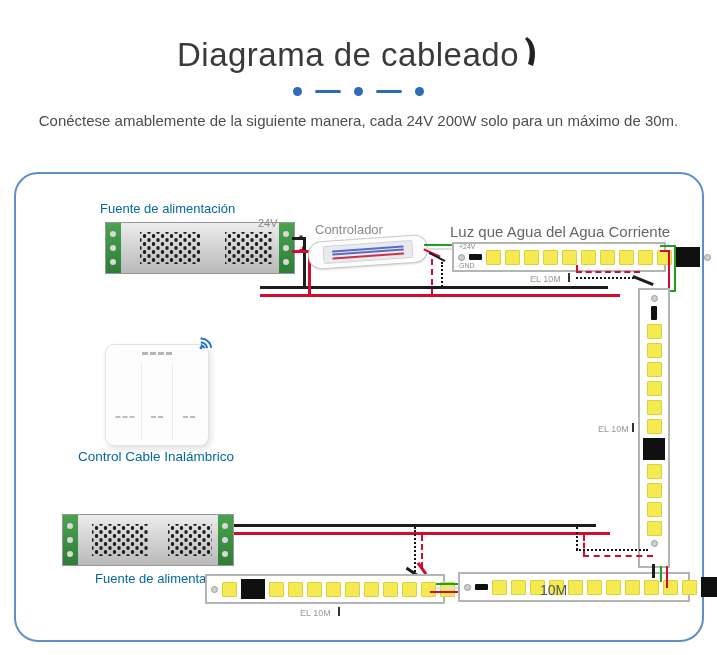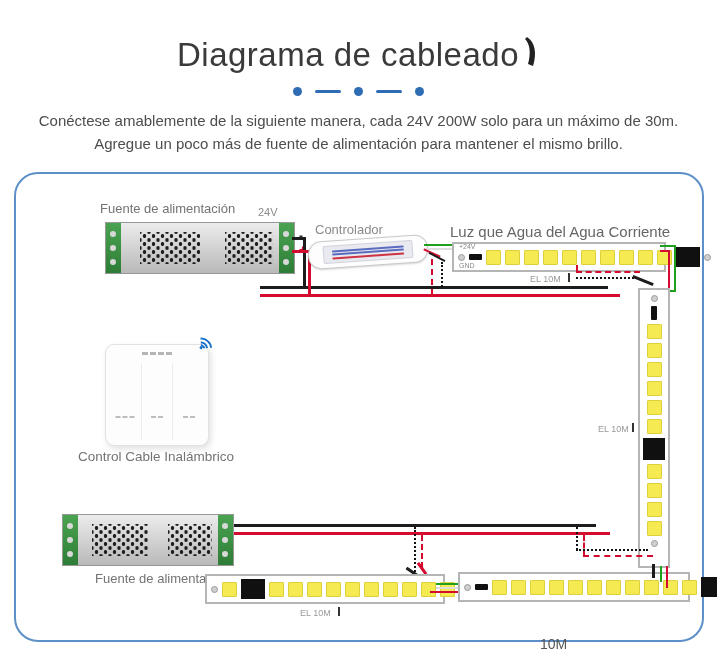--- a/index.html
+++ b/index.html
@@ -12,21 +12,21 @@
   .deco{position:absolute;top:87px;left:0;width:100%;display:flex;justify-content:center;
         align-items:center;gap:13px;}
   .deco .dot{width:9px;height:9px;border-radius:50%;background:#2e6db4;}
   .deco .dash{width:26px;height:3px;border-radius:2px;background:#2e6db4;}
   .subtitle{position:absolute;top:110px;left:0;width:100%;text-align:center;
             font-size:15px;color:#4d4d4d;line-height:1.5;}
   
   .frame{position:absolute;left:14px;top:172px;width:686px;height:466px;
          border:2px solid #5d8fc8;border-radius:24px;background:#fff;}
   
-  .lbl{position:absolute;color:#737373;font-size:13px;white-space:nowrap;}
+  .lbl{position:absolute;color:#0369a1;font-size:13px;white-space:nowrap;}
   .lbl.light{color:#8a8a8a;}
   .lbl.big{font-size:15px;color:#666;}
   .tiny{position:absolute;font-size:7px;color:#888;white-space:nowrap;}
   .len{position:absolute;font-size:9px;color:#999;white-space:nowrap;}
   .len-big{position:absolute;font-size:14px;color:#555;}
   .arrowbar{position:absolute;width:2px;height:9px;background:#333;}
   
   .psu{position:absolute;display:flex;background:linear-gradient(180deg,#ececec,#b9b9b9);
        border:1px solid #979797;box-sizing:border-box;}
   .psu .term{width:15px;background:linear-gradient(180deg,#4aa351,#2e7d36);
@@ -120,35 +120,34 @@
   </div>
   <div class="deco">
     <span class="dot"></span>
       <span class="dash"></span>
       <span class="dot"></span>
       <span class="dash"></span>
       <span class="dot"></span>
   </div>
   <div class="subtitle">
     <div>Conéctese amablemente de la siguiente manera, cada 24V 200W solo para un máximo de 30m.</div>
-    <div>Agregue un poco más de fuente de alimentación para mantener el mismo brillo.</div>
   </div>
 
   <div class="frame"></div>
 
   <div class="lbl" style="left:100px;top:201px;">Fuente de alimentación</div>
   <div class="psu" style="left:105px;top:222px;width:190px;height:52px;">
     <div class="term"></div>
     <div class="pbody">
       <div class="vents" style="left:12%;width:38%;"></div>
       <div class="vents" style="right:4%;width:30%;"></div>
     </div>
     <div class="term"></div>
   </div>
-  <div class="tiny" style="left:258px;top:206px;font-size:11px;color:#8a8a8a;">24V</div>
+  <div class="tiny" style="left:258px;top:217px;font-size:11px;color:#8a8a8a;">24V</div>
   <div class="psu-sign" style="left:299px;top:229px;color:#333;">-</div>
   <div class="psu-sign" style="left:299px;top:243px;color:#d40a2e;">+</div>
 
   <div class="w black" style="left:292px;top:237px;width:14px;height:3px;"></div>
   <div class="w black" style="left:303px;top:237px;width:3px;height:52px;"></div>
   <div class="w black" style="left:260px;top:286px;width:348px;height:3px;"></div>
   <div class="w red" style="left:292px;top:250px;width:19px;height:3px;"></div>
   <div class="w red" style="left:308px;top:250px;width:3px;height:47px;"></div>
   <div class="w red" style="left:260px;top:294px;width:360px;height:3px;"></div>
 
@@ -277,19 +276,19 @@
   <div class="w red" style="left:430px;top:591px;width:32px;height:2px;"></div>
 
   <div class="strip" style="left:458px;top:572px;width:232px;height:30px;">
     <span class="endscrew"></span>
     <span class="padblk"></span>
     <span class="ledgroup"><span class="led"></span><span class="led"></span><span class="led"></span><span class="led"></span><span class="led"></span><span class="led"></span><span class="led"></span><span class="led"></span><span class="led"></span><span class="led"></span><span class="led"></span></span>
     <span class="ic"></span>
     <span class="ledgroup"></span>
 
   </div>
-  <div class="len-big" style="left:540px;top:636px;">10M</div>
+  <div class="len-big" style="left:540px;top:582px;">10M</div>
 
   <div class="w black" style="left:652px;top:564px;width:3px;height:14px;"></div>
   <div class="w green" style="left:660px;top:566px;width:2px;height:16px;"></div>
   <div class="w red" style="left:666px;top:566px;width:2px;height:22px;"></div>
 
 </div>
 
 </body></html>

